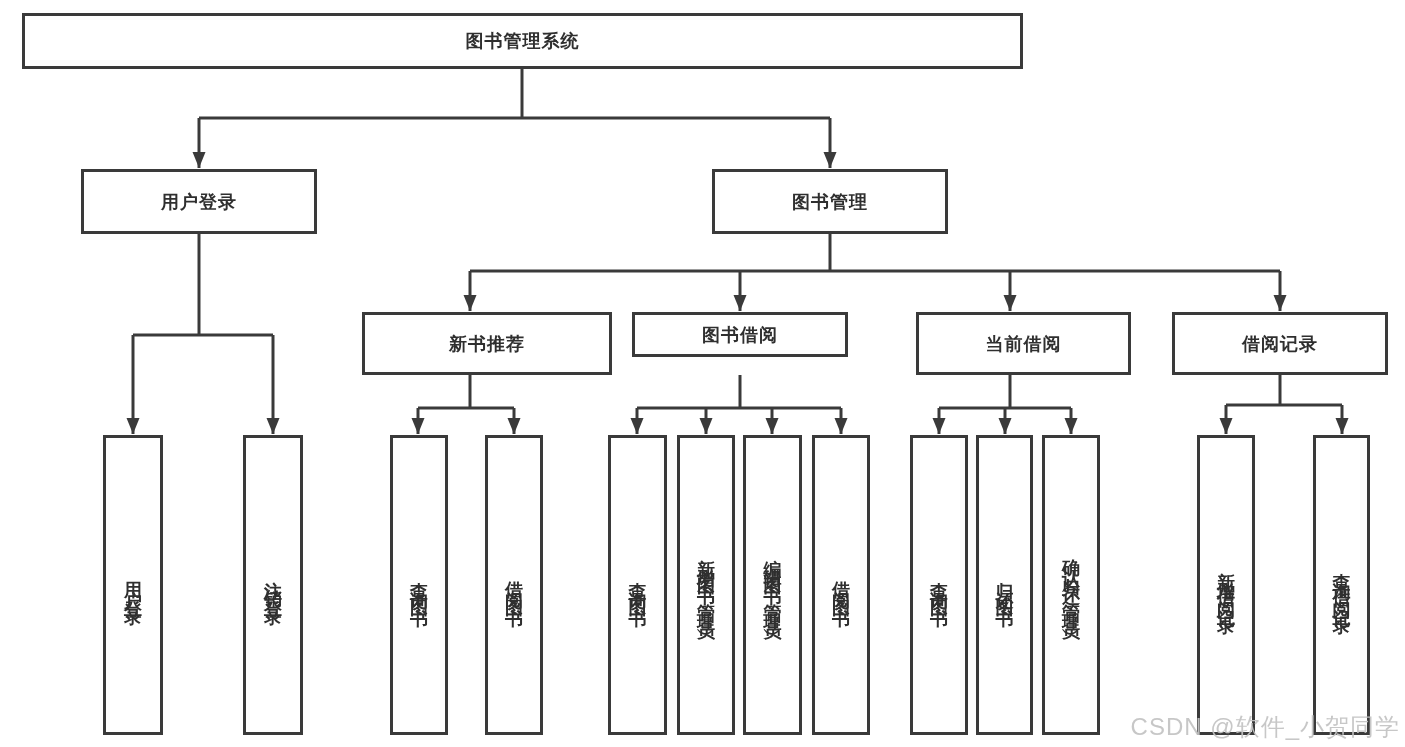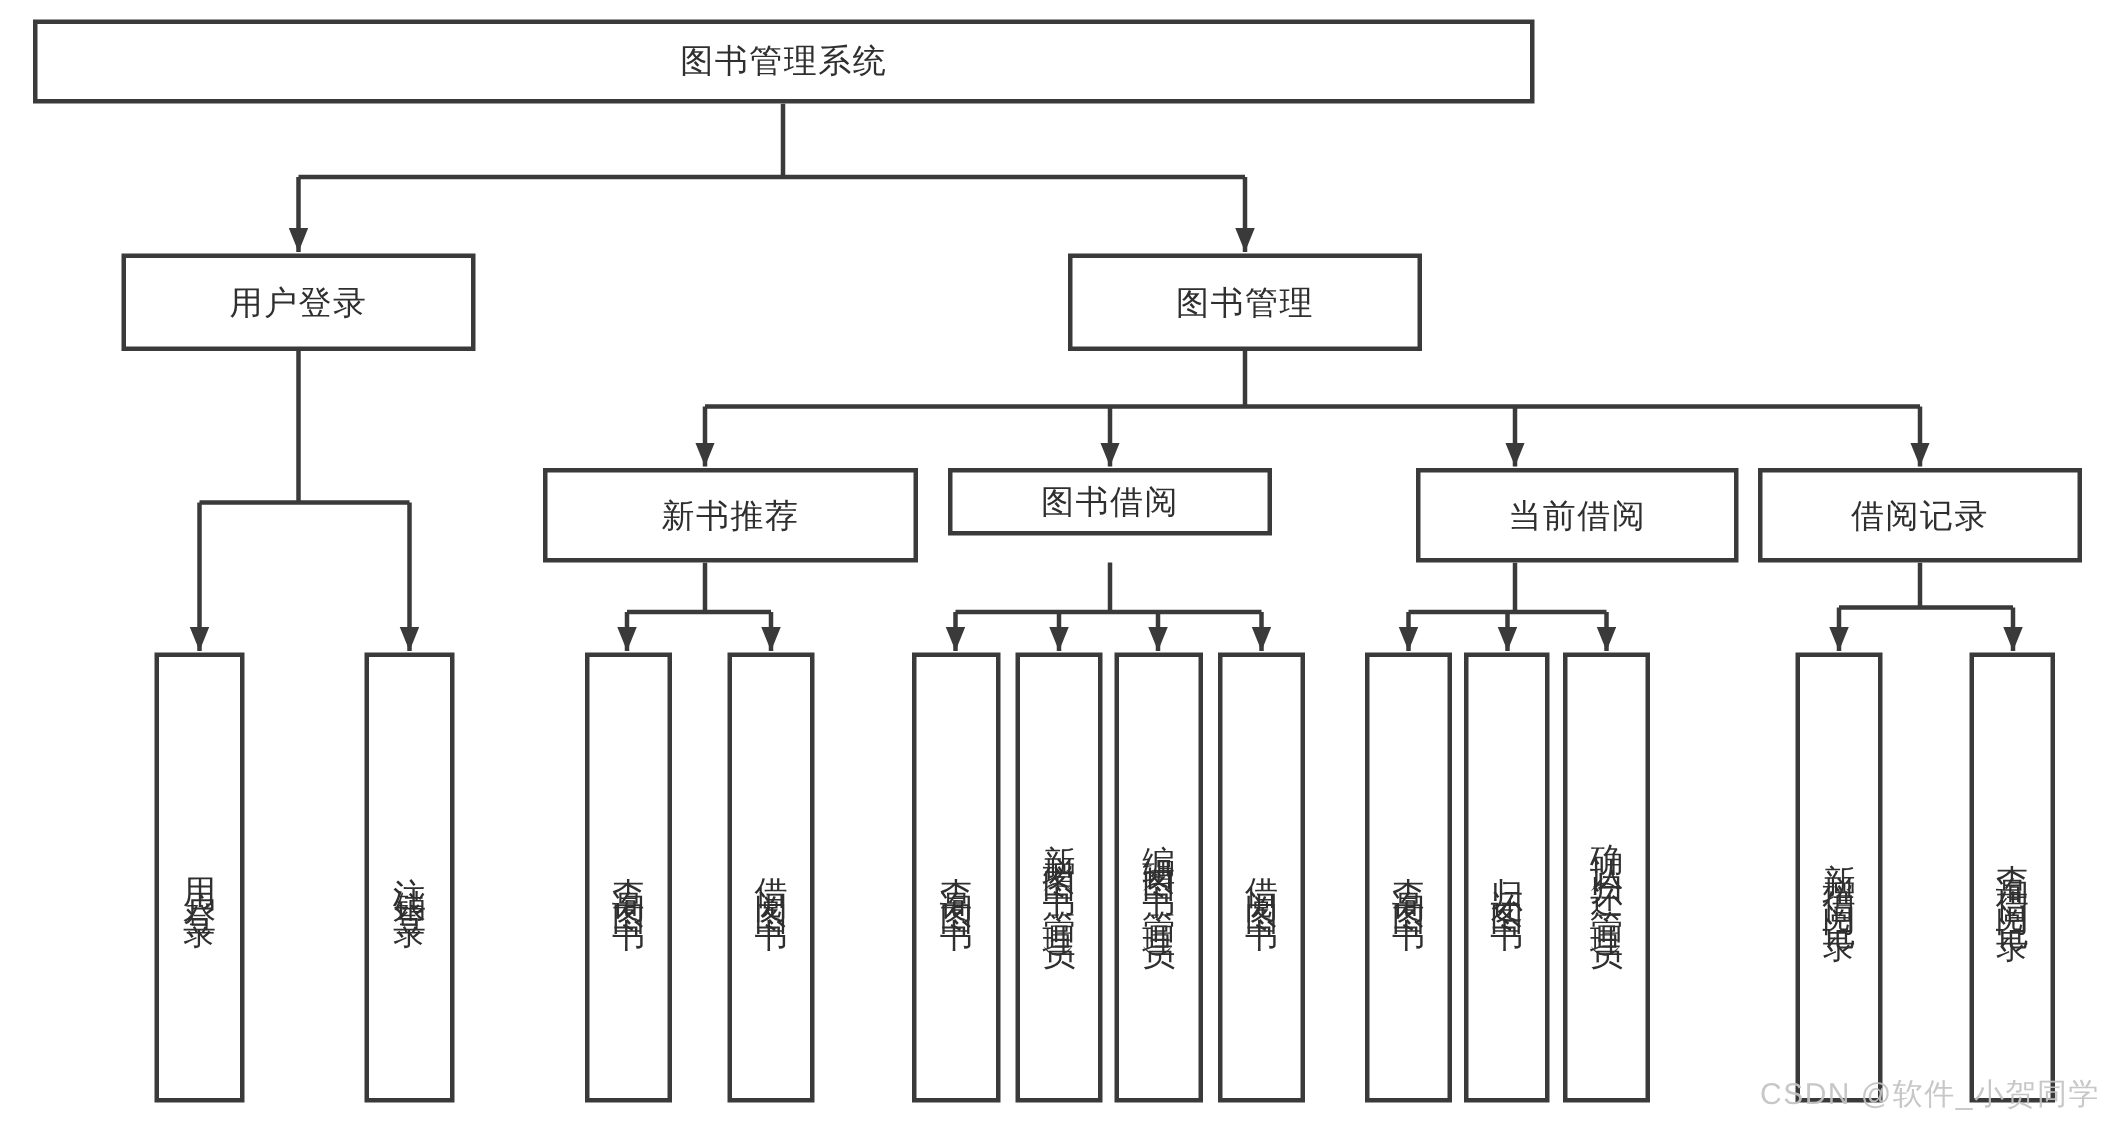--- a/index.html
+++ b/index.html
@@ -19,35 +19,36 @@
   .connectors{position:absolute;left:0;top:0;width:1405px;height:747px;}
   .connectors path{stroke:var(--line);stroke-width:3;fill:none;}
   .connectors .arrowhead{fill:var(--line);stroke:none;}
   .box{
     position:absolute;
     background:#ffffff;
     border:3px solid var(--line);
     box-sizing:border-box;
     display:flex;align-items:center;justify-content:center;
     color:var(--text);
-    font-size:22px;
+    font-size:18px;
     letter-spacing:1px;
     z-index:2;
+    font-weight:bold;
   }
   .box.v span{
     writing-mode:vertical-rl;
     text-orientation:mixed;
     letter-spacing:9px;
     line-height:1;
     white-space:nowrap;
   }
   .watermark{
     position:absolute;
     right:5px;bottom:4px;
-    font-size:20px;
+    font-size:24px;
     color:var(--watermark);
     opacity:.92;
     letter-spacing:1px;
     z-index:5;
   }
 </style>
 </head>
 <body>
 
 <div class="canvas">
@@ -110,21 +111,21 @@
   <div class="box" style="left:712px;top:169px;width:236px;height:65px">
     <span>图书管理</span>
   </div>
 
   <div class="box" style="left:362px;top:312px;width:250px;height:63px">
     <span>新书推荐</span>
   </div>
   <div class="box" style="left:632px;top:312px;width:216px;height:45px">
     <span>图书借阅</span>
   </div>
-  <div class="box" style="left:944px;top:312px;width:215px;height:63px">
+  <div class="box" style="left:916px;top:312px;width:215px;height:63px">
     <span>当前借阅</span>
   </div>
   <div class="box" style="left:1172px;top:312px;width:216px;height:63px">
     <span>借阅记录</span>
   </div>
 
   <div class="box v" style="left:103px;top:435px;width:60px;height:300px">
     <span>用户登录</span>
   </div>
   <div class="box v" style="left:243px;top:435px;width:60px;height:300px">

